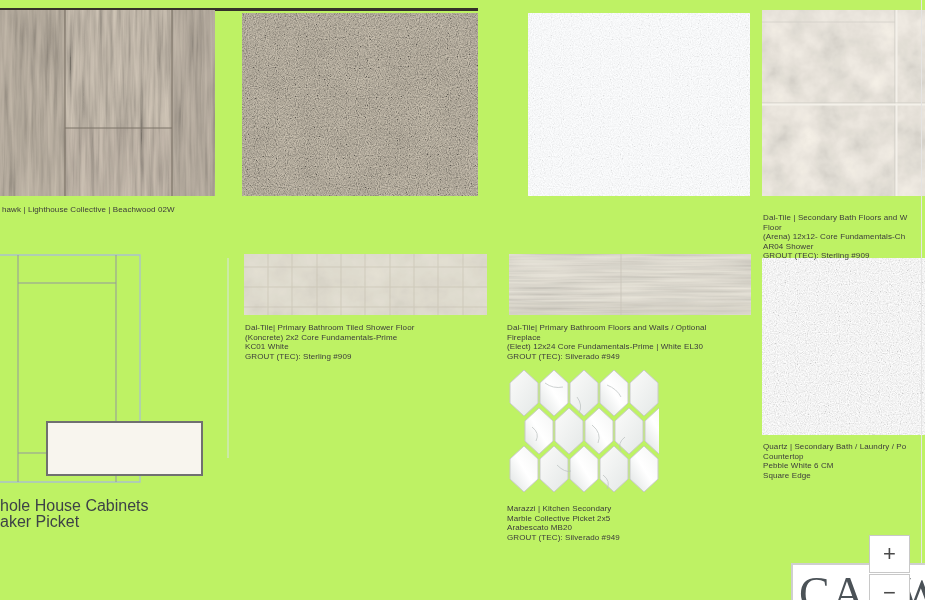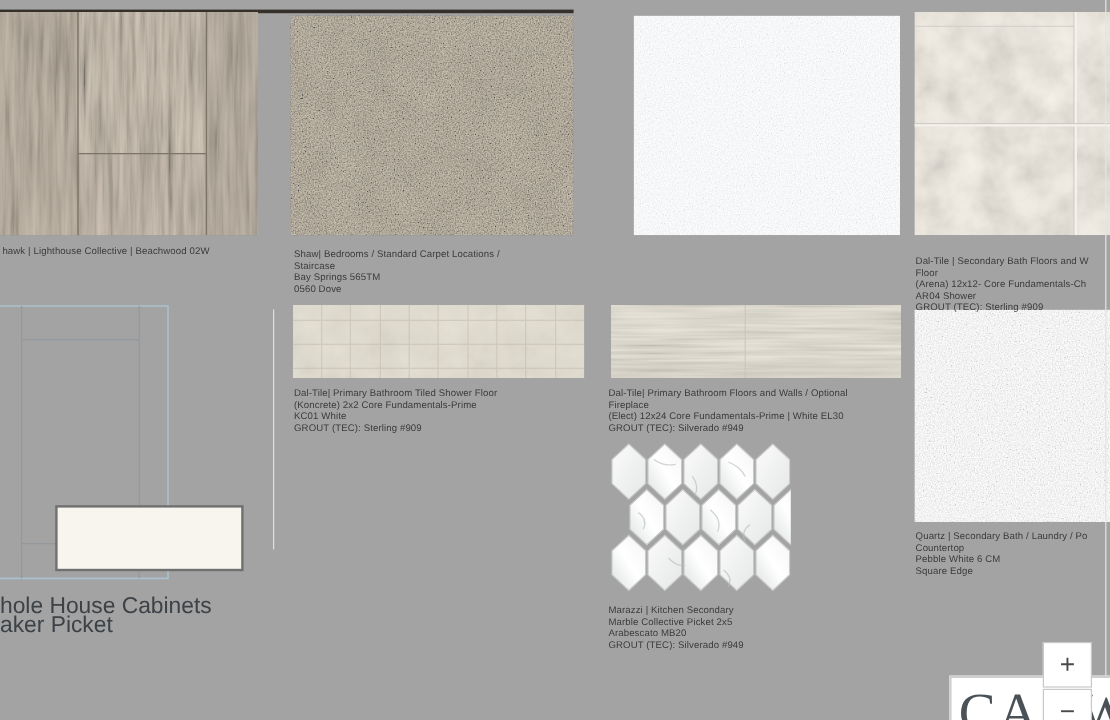--- a/index.html
+++ b/index.html
@@ -1,21 +1,21 @@
 <!DOCTYPE html>
 <html><head>
 <meta charset="utf-8">
 <style>
   html,body{margin:0;padding:0;background:#ffffff;}
-  #screen{position:relative;width:925px;height:600px;overflow:hidden;background:#a3a3a3;
+  #screen{position:relative;width:925px;height:600px;overflow:hidden;background:#bef264;
           font-family:"Liberation Sans",sans-serif;}
   .caption{position:absolute;font-size:8px;line-height:9.5px;color:#3b3b3b;
            white-space:nowrap;letter-spacing:.1px;}
   .caption div{white-space:nowrap;}
-  .big-caption{position:absolute;font-size:19px;line-height:16px;color:#3d4247;}
+  .big-caption{position:absolute;font-size:16px;line-height:16px;color:#3d4247;}
   .swatch{position:absolute;display:block;}
   .topline{position:absolute;left:0;top:8px;width:478px;height:3px;background:#35302a;}
   .edgeline{position:absolute;left:921px;top:0;width:1px;height:600px;background:#e4e4e4;}
   .zoom-btn{position:absolute;width:41px;height:38px;background:#ffffff;border:1px solid #c8c8c8;
             box-sizing:border-box;display:flex;align-items:center;justify-content:center;
             font-size:22px;color:#4a4a4a;z-index:5;cursor:pointer;}
   .logo-box{position:absolute;left:791px;top:563px;width:140px;height:60px;
             border:2px solid #cfcfcf;background:#ffffff;box-sizing:border-box;z-index:2;}
   .logo-letters{position:absolute;font-family:"Liberation Serif",serif;font-size:46px;
                 color:#4b5257;z-index:3;letter-spacing:2px;}
@@ -182,26 +182,20 @@
         <path d="M118,70 q-8,6 -4,14"></path>
       <path d="M50,98 q8,8 14,6"></path>
         <path d="M96,108 q8,6 4,14"></path>
     </g>
   </svg>
 
   <div class="caption" style="left:2px;top:205px">
     <div>hawk | Lighthouse Collective | Beachwood 02W</div>
   </div>
 
-  <div class="caption" style="left:245px;top:207px">
-    <div>Shaw| Bedrooms / Standard Carpet Locations /</div>
-    <div>Staircase</div>
-    <div>Bay Springs 565TM</div>
-    <div>0560 Dove</div>
-  </div>
 
 
   <div class="caption" style="left:763px;top:213px">
     <div>Dal-Tile | Secondary Bath Floors and W</div>
     <div>Floor</div>
     <div>(Arena) 12x12- Core Fundamentals-Ch</div>
     <div>AR04 Shower</div>
     <div>GROUT (TEC): Sterling #909</div>
   </div>
 

